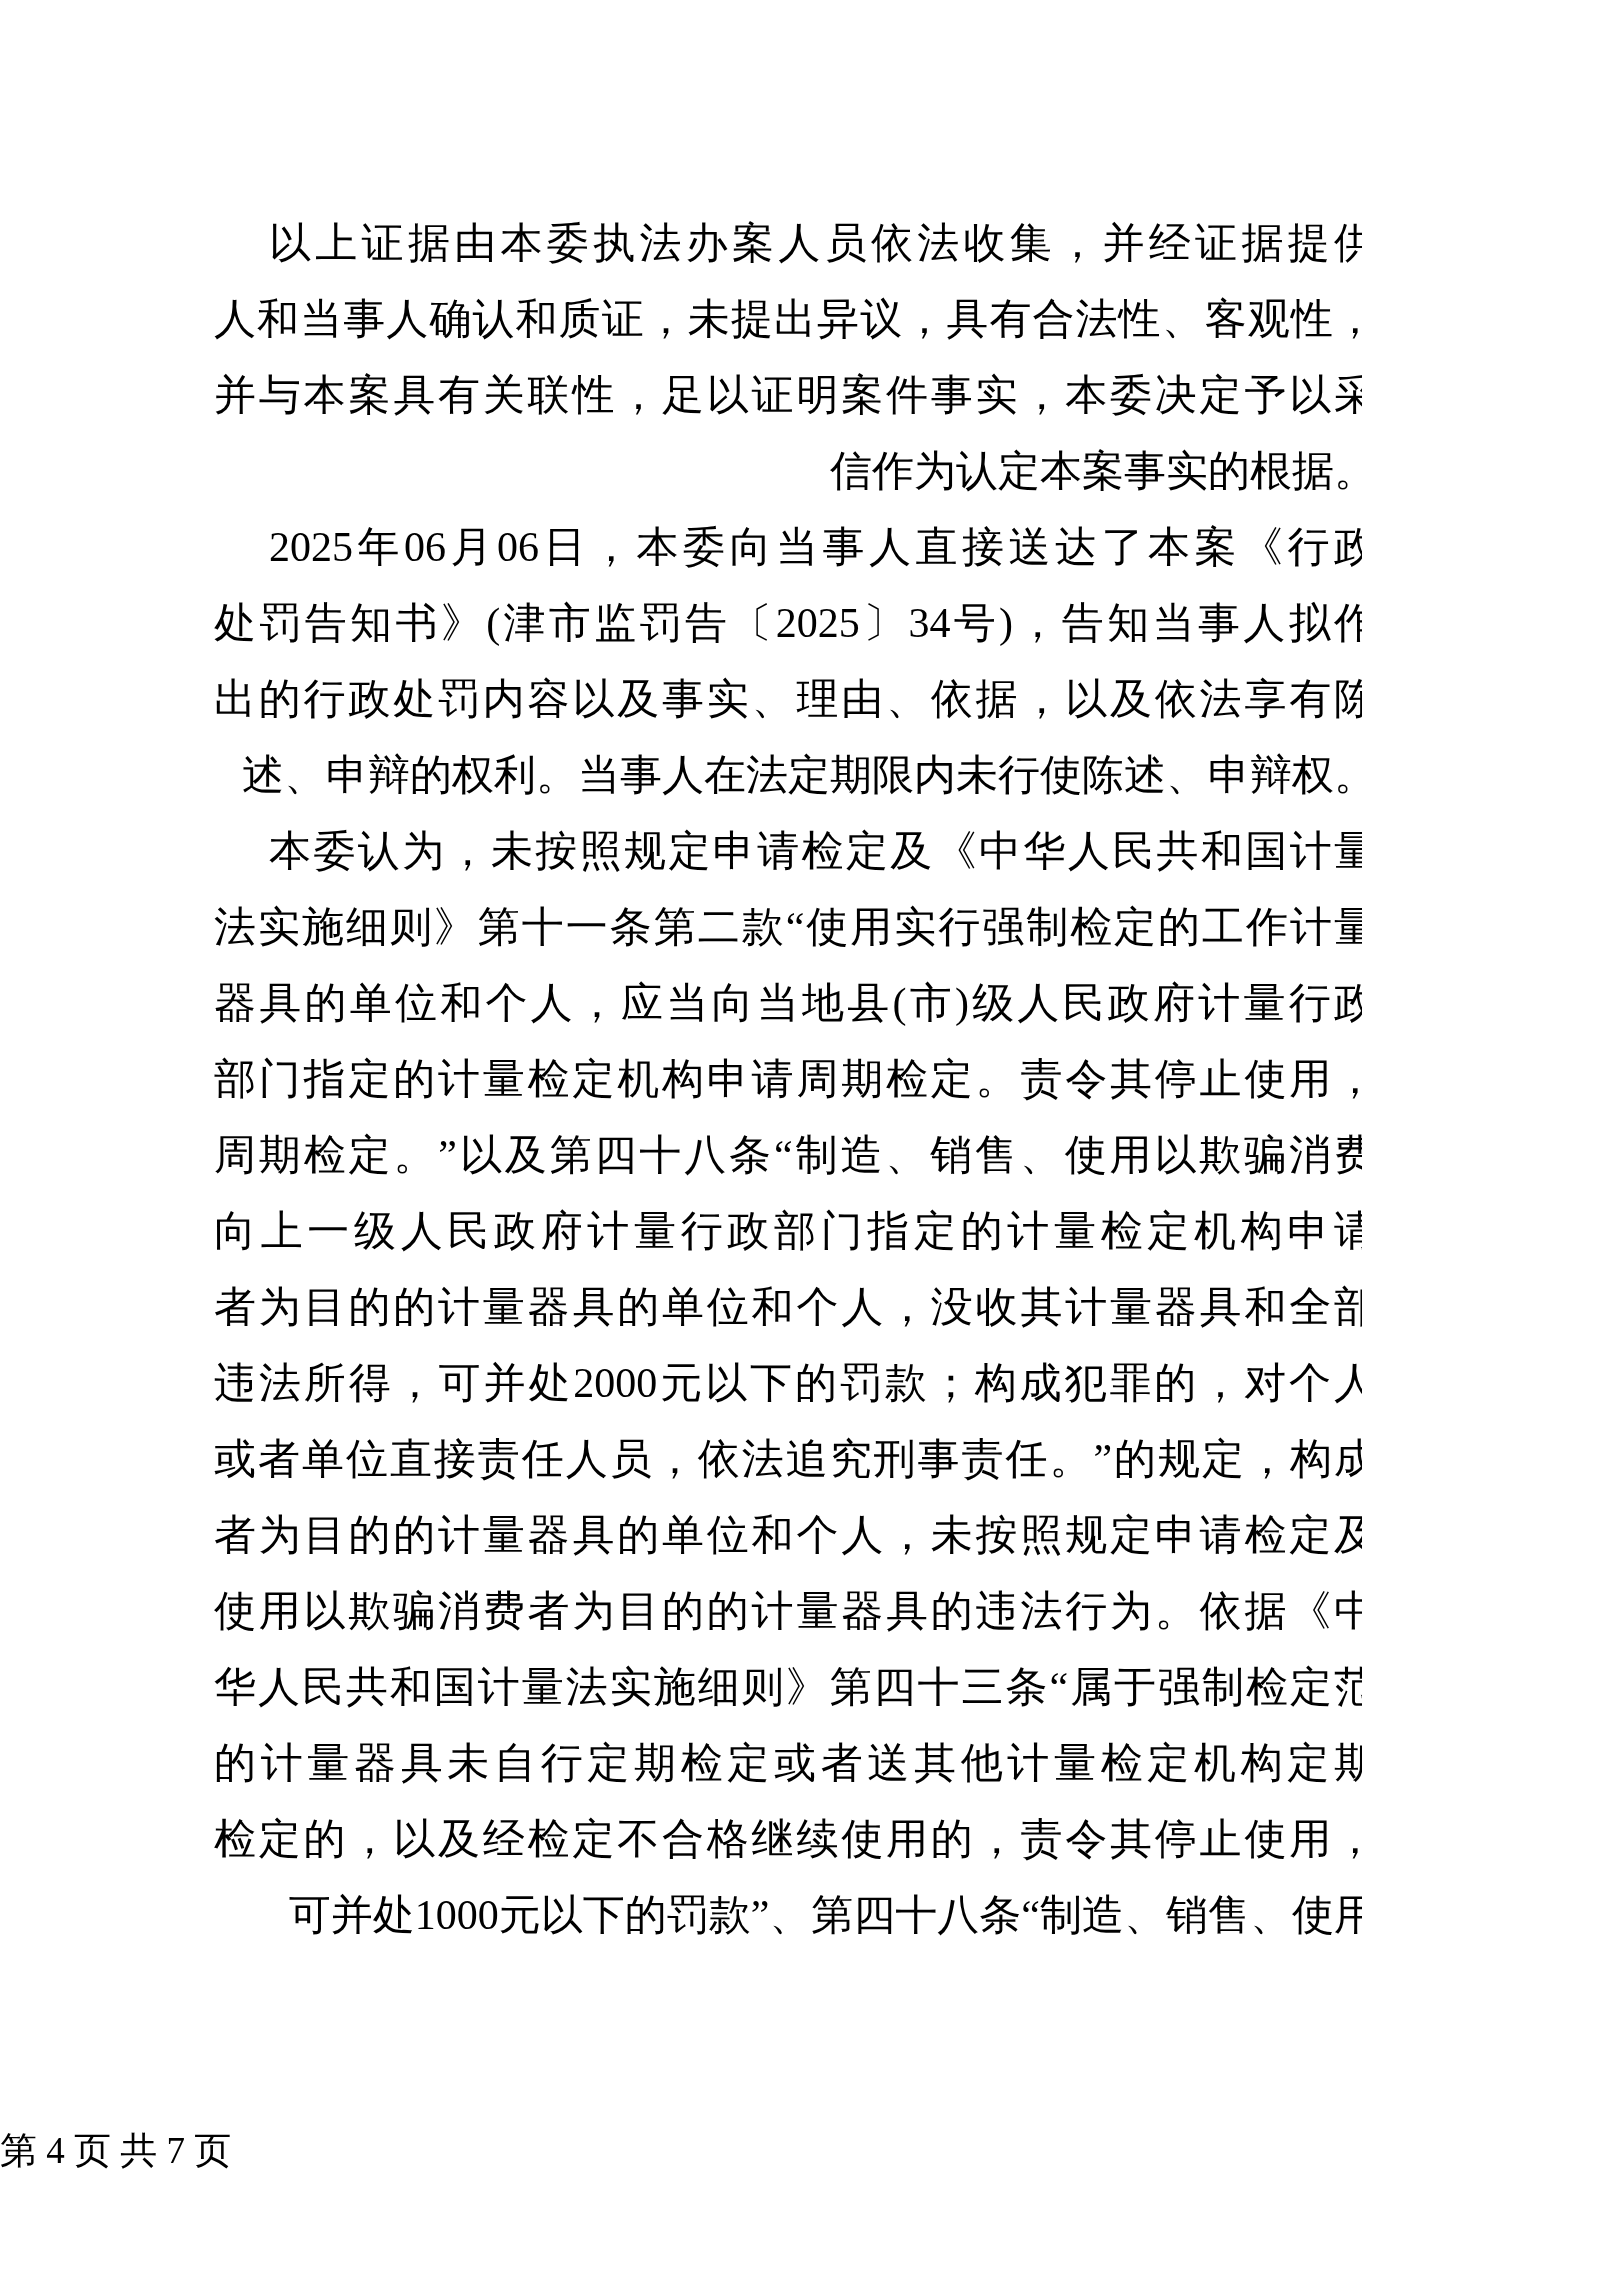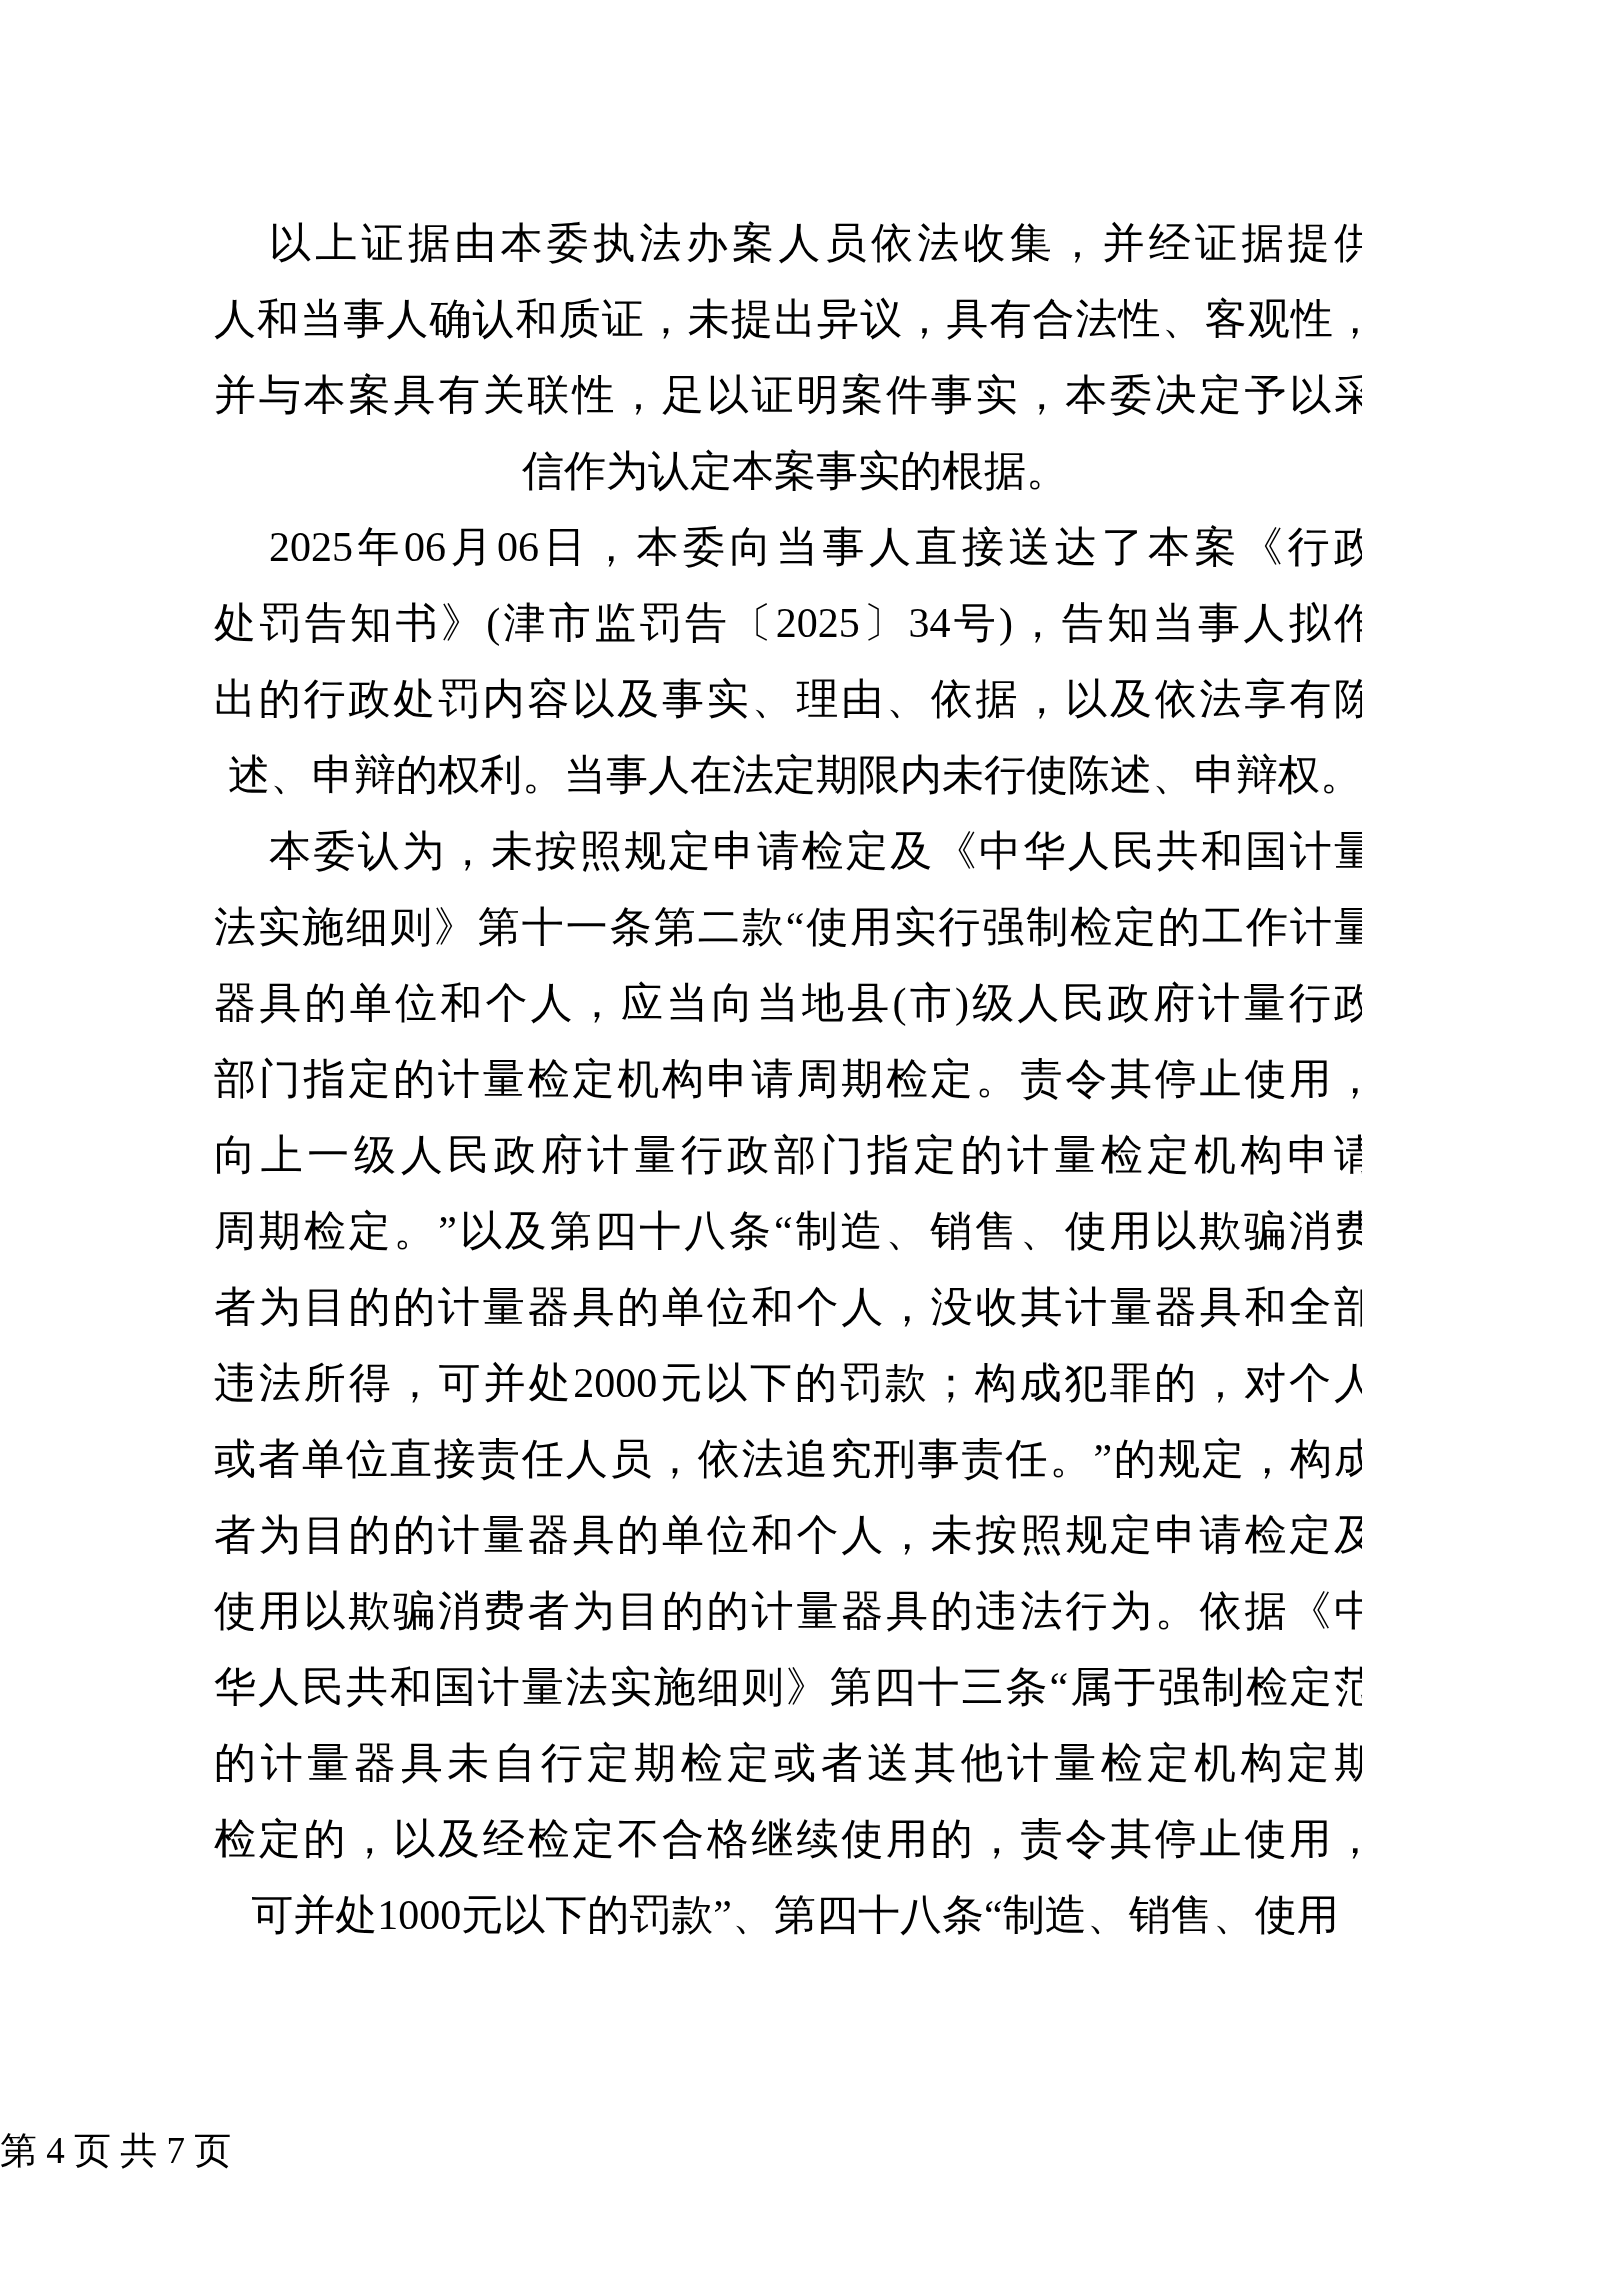--- a/index.html
+++ b/index.html
@@ -35,21 +35,21 @@
     letter-spacing: 0px;
     text-align: justify;
     text-align-last: justify;
     white-space: normal;
     overflow: visible;
   }
   .line.indent {
     padding-left: 55px;
   }
   .line.end {
-    text-align: center;
+    text-align: right;
     text-align-last: auto;
   }
   .footer {
     position: absolute;
     left: 0;
     top: 2125px;
     width: 1621px;
     text-align: left;
     font-size: 37px;
     line-height: 51px;
@@ -66,22 +66,22 @@
       <div class="line">并与本案具有关联性，足以证明案件事实，本委决定予以采</div>
       <div class="line end">信作为认定本案事实的根据。</div>
       <div class="line indent">2025年06月06日，本委向当事人直接送达了本案《行政</div>
       <div class="line">处罚告知书》(津市监罚告〔2025〕34号)，告知当事人拟作</div>
       <div class="line">出的行政处罚内容以及事实、理由、依据，以及依法享有陈</div>
       <div class="line end">述、申辩的权利。当事人在法定期限内未行使陈述、申辩权。</div>
       <div class="line indent">本委认为，未按照规定申请检定及《中华人民共和国计量</div>
       <div class="line">法实施细则》第十一条第二款“使用实行强制检定的工作计量</div>
       <div class="line">器具的单位和个人，应当向当地县(市)级人民政府计量行政</div>
       <div class="line">部门指定的计量检定机构申请周期检定。责令其停止使用，</div>
+      <div class="line">周期检定。”以及第四十八条“制造、销售、使用以欺骗消费</div>
       <div class="line">向上一级人民政府计量行政部门指定的计量检定机构申请</div>
-      <div class="line">周期检定。”以及第四十八条“制造、销售、使用以欺骗消费</div>
       <div class="line">者为目的的计量器具的单位和个人，没收其计量器具和全部</div>
       <div class="line">违法所得，可并处2000元以下的罚款；构成犯罪的，对个人</div>
       <div class="line">或者单位直接责任人员，依法追究刑事责任。”的规定，构成</div>
       <div class="line">者为目的的计量器具的单位和个人，未按照规定申请检定及</div>
       <div class="line">使用以欺骗消费者为目的的计量器具的违法行为。依据《中</div>
       <div class="line">华人民共和国计量法实施细则》第四十三条“属于强制检定范</div>
       <div class="line">的计量器具未自行定期检定或者送其他计量检定机构定期</div>
       <div class="line">检定的，以及经检定不合格继续使用的，责令其停止使用，</div>
       <div class="line end">可并处1000元以下的罚款”、第四十八条“制造、销售、使用</div>
     </div>

